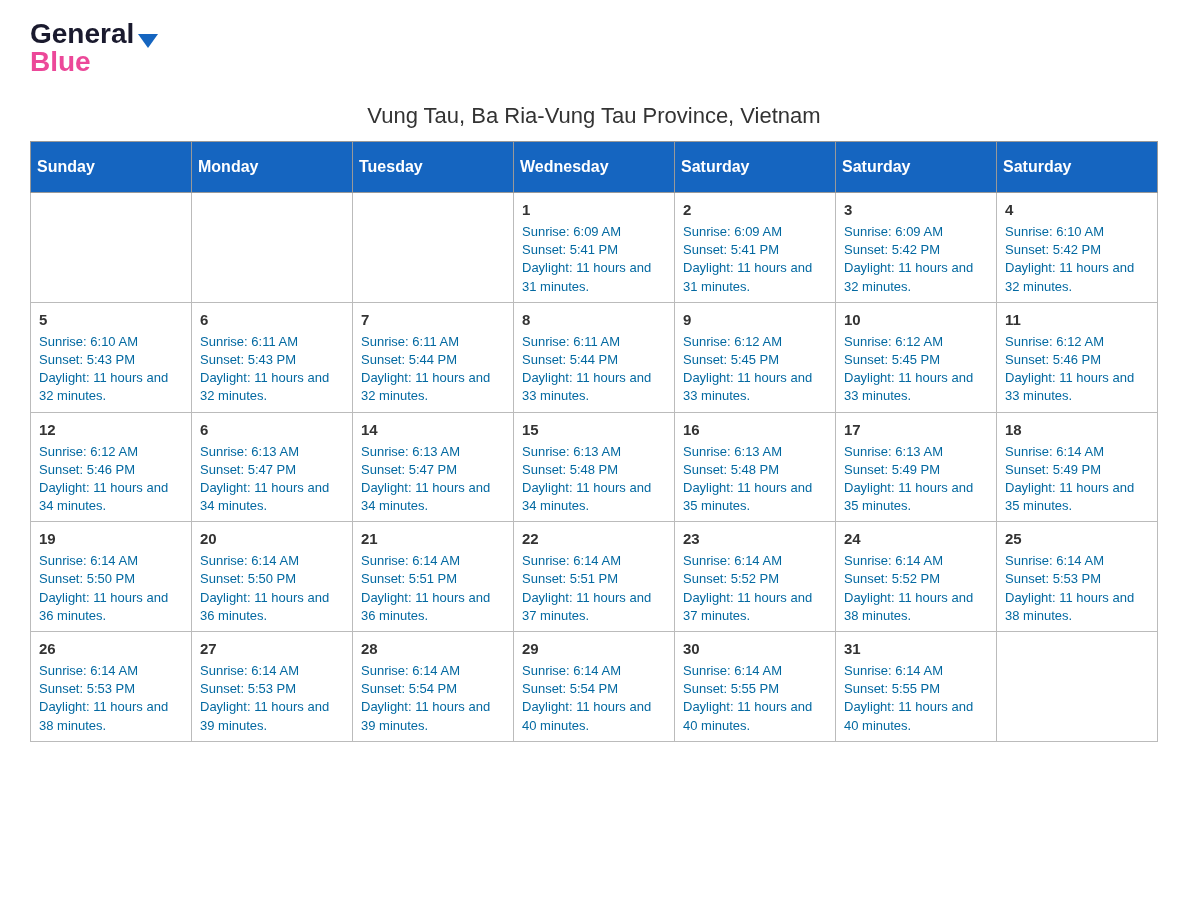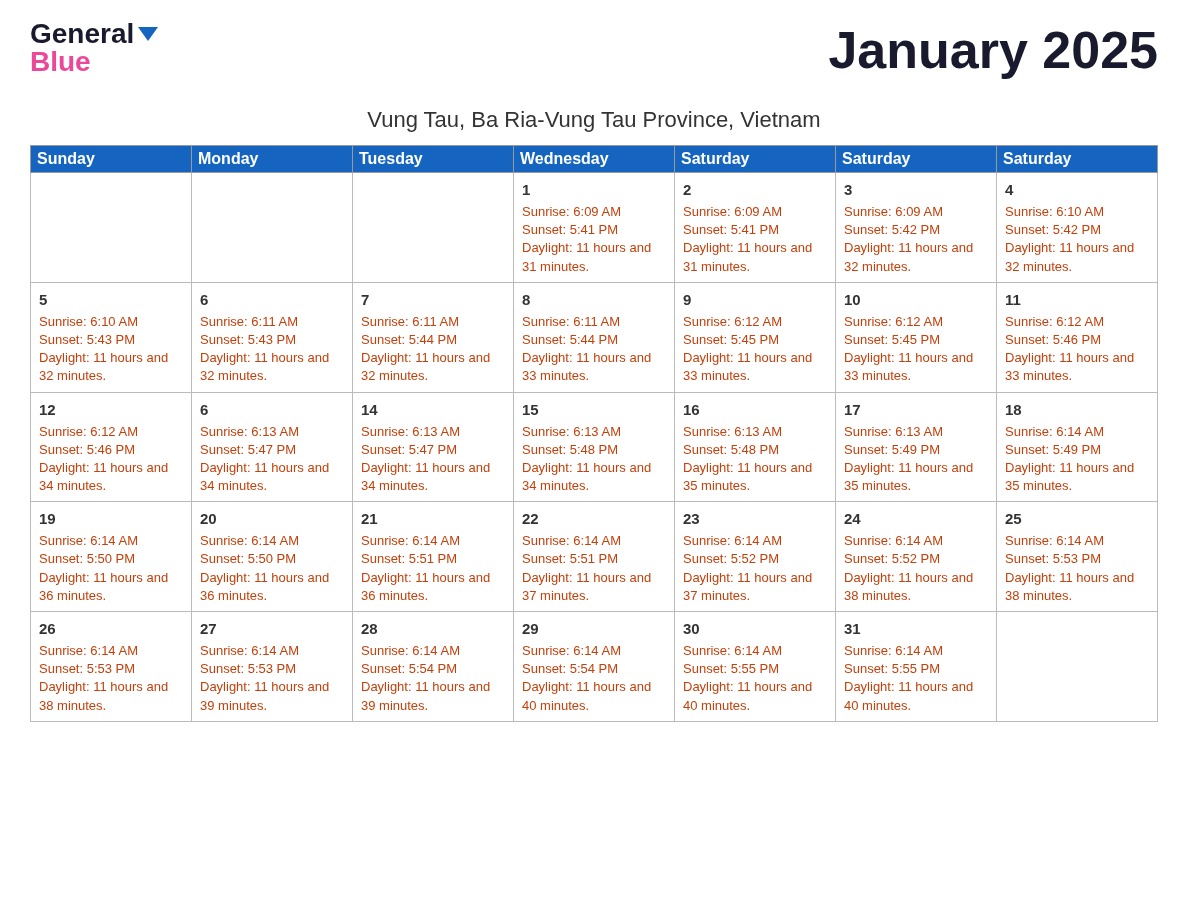--- a/index.html
+++ b/index.html
@@ -39,21 +39,21 @@
       width: 0;
       height: 0;
       border-left: 10px solid transparent;
       border-right: 10px solid transparent;
       border-top: 14px solid #1565c0;
       margin-left: 4px;
       vertical-align: middle;
     }
     .logo-row {
       display: flex;
-      align-items: center;
+      align-items: flex-end;
     }
     .month-title {
       font-size: 52px;
       font-weight: bold;
       color: #1a1a2e;
       text-align: right;
     }
     .subtitle {
       font-size: 22px;
       color: #333;
@@ -64,21 +64,21 @@
     .calendar {
       width: 100%;
       border-collapse: collapse;
       border: 1px solid #999;
     }
     .calendar th {
       background-color: #1565c0;
       color: #fff;
       font-size: 16px;
       font-weight: bold;
-      padding: 4px 6px;
+      padding: 16px 6px;
       text-align: left;
       border: 1px solid #999;
     }
     .calendar td {
       vertical-align: top;
       border: 1px solid #bbb;
       padding: 6px 8px;
       width: calc(100% / 7);
       min-height: 110px;
       font-size: 13px;
@@ -87,36 +87,35 @@
     .calendar td.empty {
       background: #fff;
     }
     .day-number {
       font-size: 15px;
       font-weight: bold;
       display: block;
       margin-bottom: 3px;
     }
     .day-info {
-      color: #c2410c;
+      color: #0369a1;
       font-size: 13px;
     }
   </style>
 </head>
 <body>
 
 <div class="header">
   <div class="logo">
     <div class="logo-row">
       <span class="logo-text-general">General</span>
       <span class="logo-icon"></span>
     </div>
     <span class="logo-text-blue">Blue</span>
   </div>
-  <div class="month-title">January 2025</div>
 </div>
 
 <div class="subtitle">Vung Tau, Ba Ria-Vung Tau Province, Vietnam</div>
 
 <table class="calendar">
   <thead>
     <tr>
     <th>Sunday</th>
         <th>Monday</th>
         <th>Tuesday</th>

